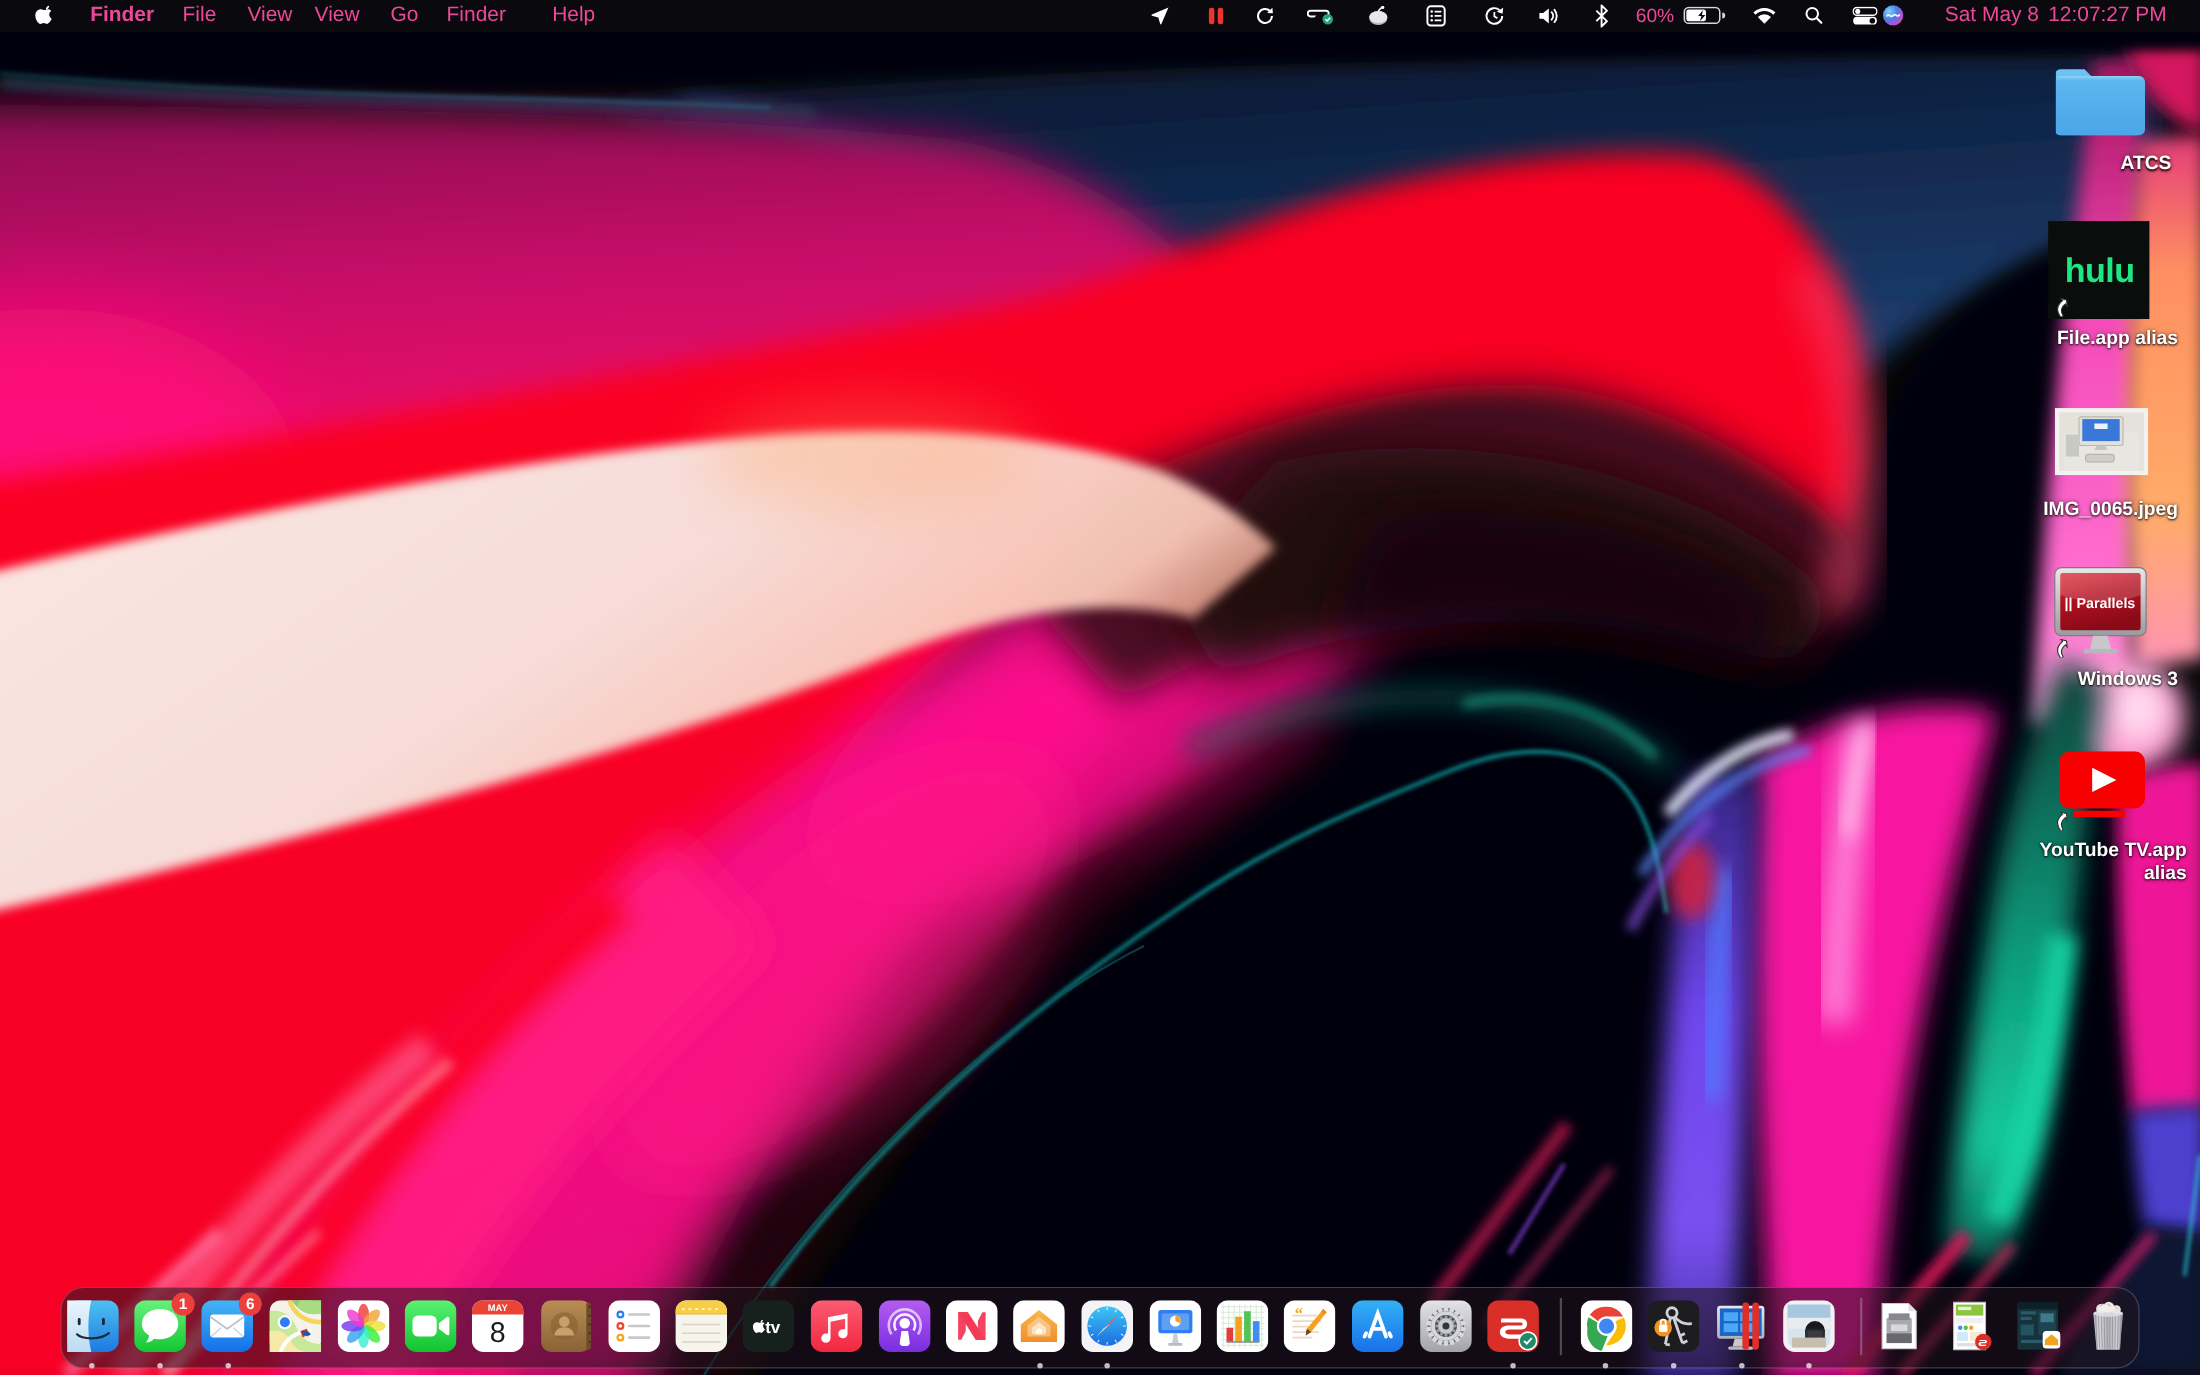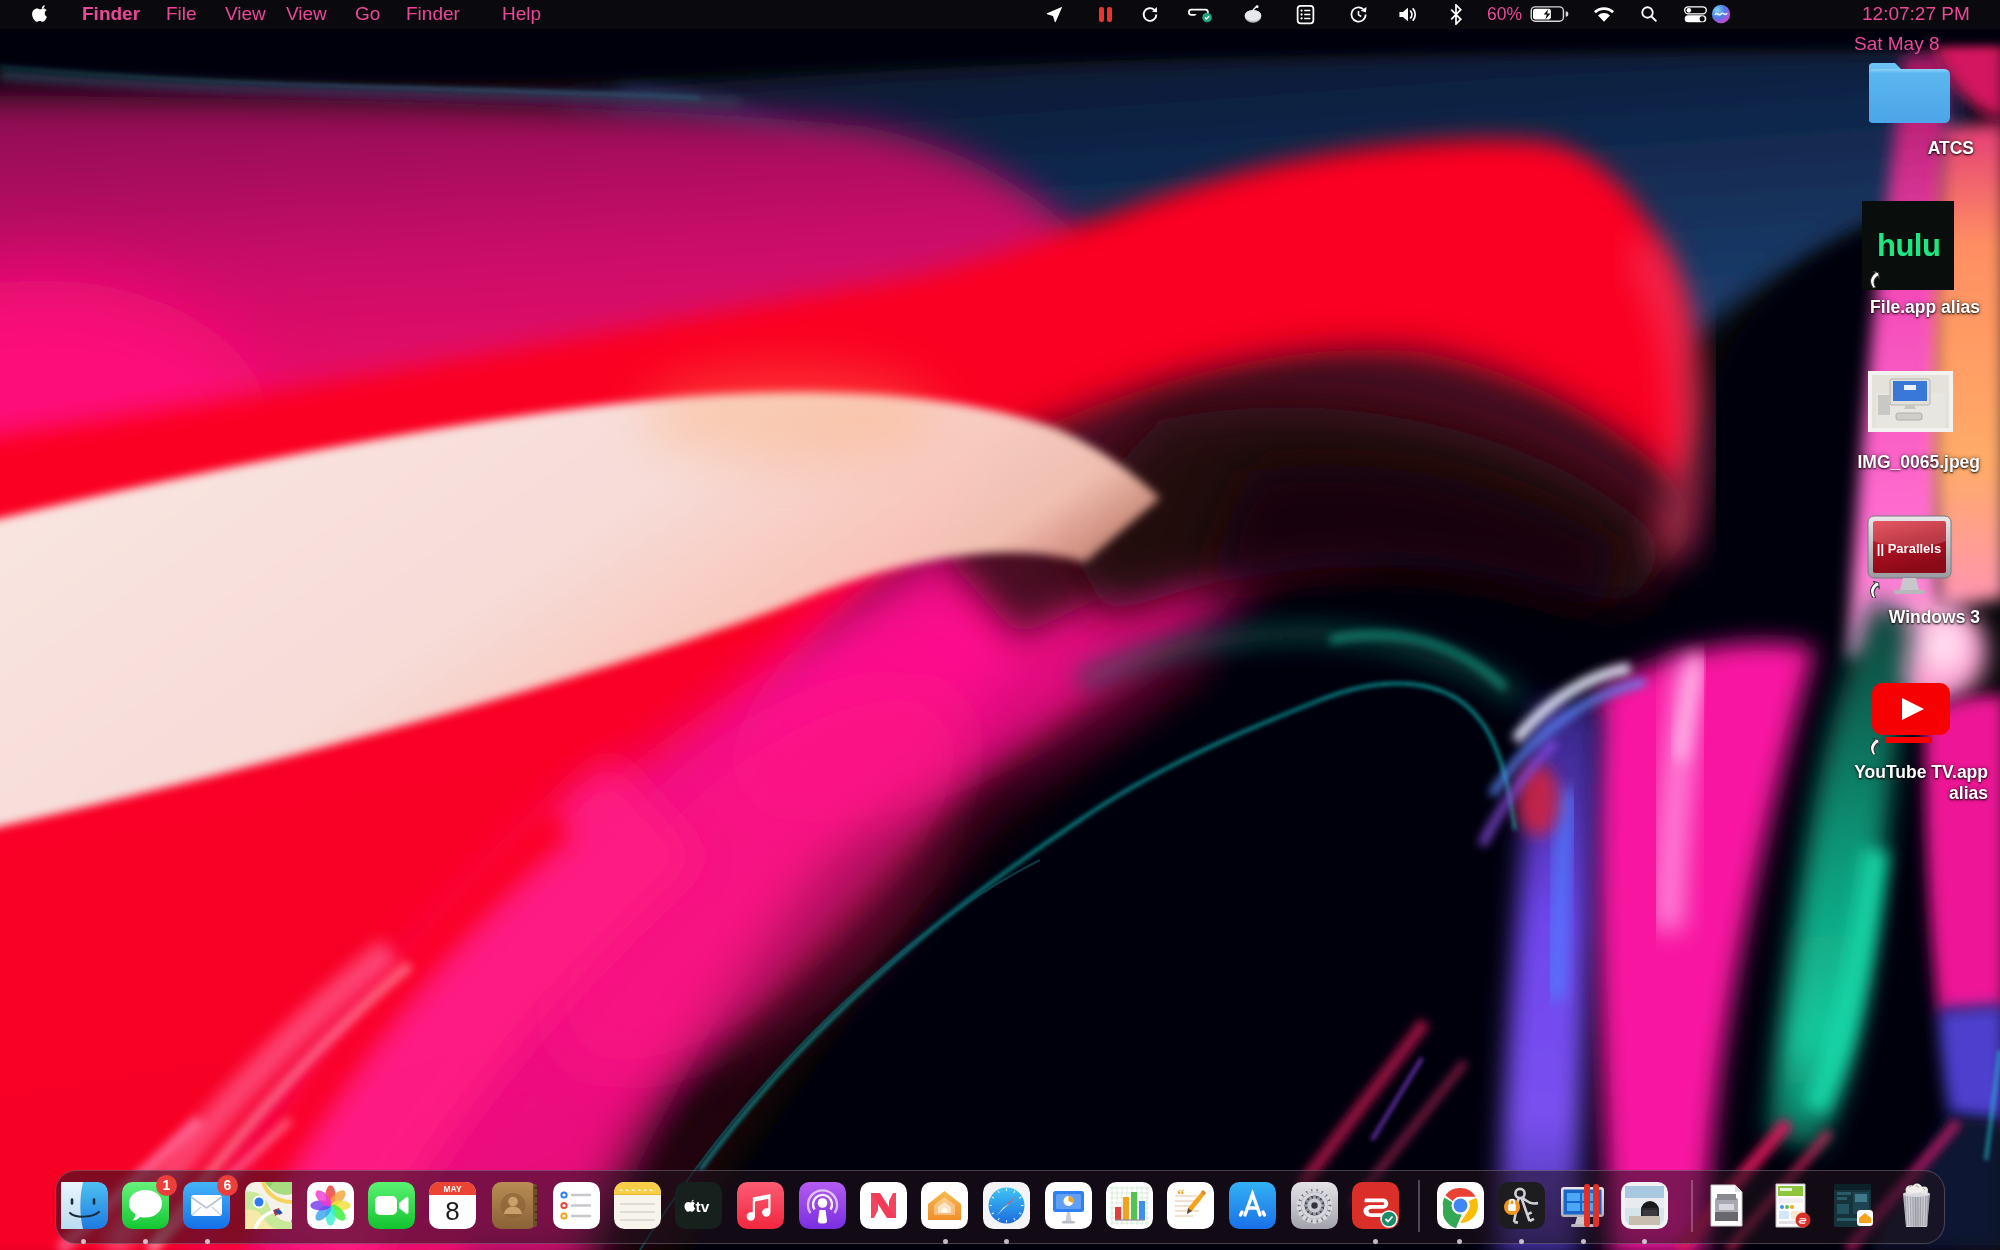--- a/index.html
+++ b/index.html
@@ -260,21 +260,21 @@
         <radialGradient id="siri1" cx="0.3" cy="0.3" r="0.9">
           <stop offset="0" stop-color="#7fd4f5"></stop>
           <stop offset="0.45" stop-color="#4a7de8"></stop>
           <stop offset="0.75" stop-color="#b44fd8"></stop>
           <stop offset="1" stop-color="#e84f9a"></stop>
         </radialGradient>
       </defs>
       <circle cx="10" cy="10" r="9.2" fill="url(#siri1)"></circle>
       <path fill="none" stroke="#fff" stroke-width="1.6" opacity="0.9" d="M4,11 C6,7 8,13 10,10 C12,7 14,13 16,9"></path>
     </svg>
- <div class="ml" style="left:1854px;margin-top:30px;">Sat May 8</div>
+ <div class="ml" style="left:1768px;">Sat May 8</div>
  <div class="ml" style="left:1862px;text-align:right;">12:07:27 PM</div>
 </div>
 
 <div>
  <svg style="position:absolute;left:1869px;top:57px" width="81" height="68" viewBox="0 0 81 68">
   <defs>
         <linearGradient id="fold1" x1="0" y1="0" x2="0" y2="1">
           <stop offset="0" stop-color="#6fc4f5"></stop>
           <stop offset="1" stop-color="#3f9fe8"></stop>
         </linearGradient>

